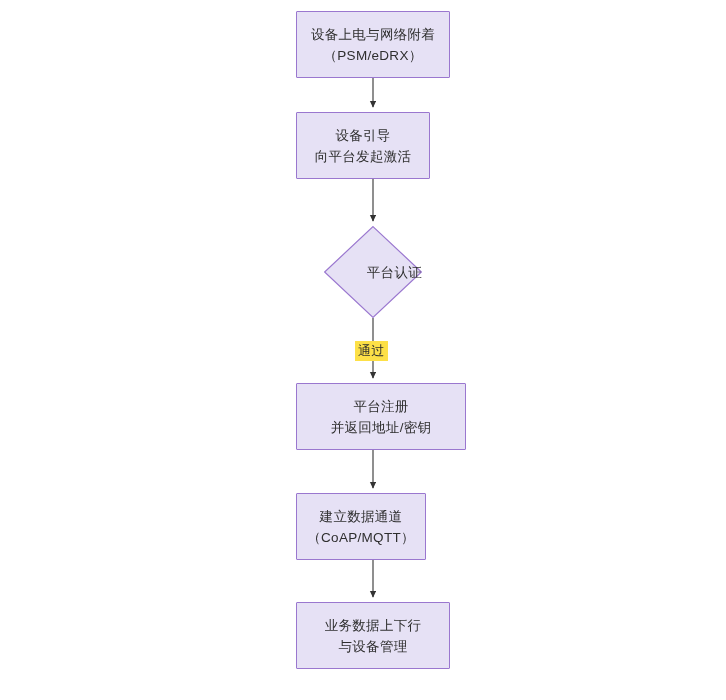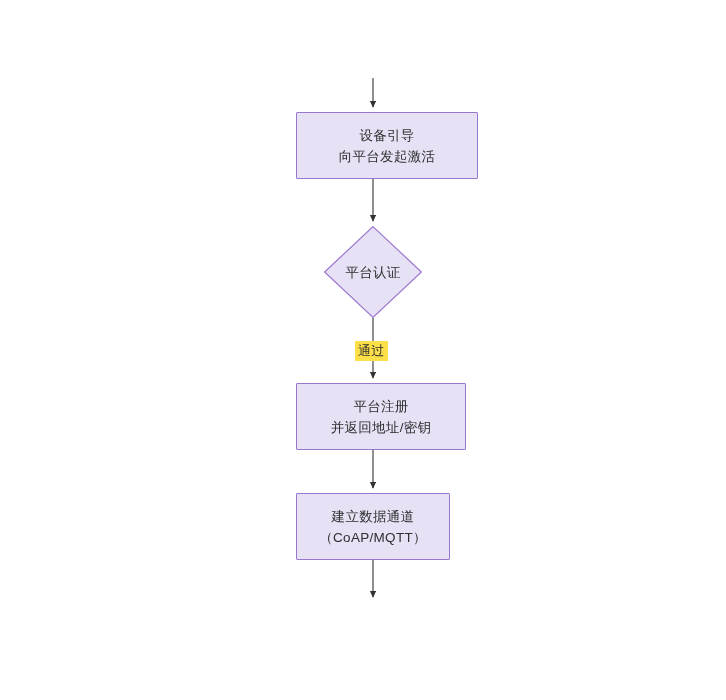--- a/index.html
+++ b/index.html
@@ -120,39 +120,47 @@
 
     <g>
       <line x1="373" y1="450" x2="373" y2="488" stroke="#333333" stroke-width="1.1" marker-end="url(#arrowhead)"></line>
     </g>
 
     <g>
       <line x1="373" y1="560" x2="373" y2="597" stroke="#333333" stroke-width="1.1" marker-end="url(#arrowhead)"></line>
     </g>
   </svg>
 
+  <div class="node node-rect" style="left:296px; top:11px; width:154px; height:67px;">
+    <span class="node-label">设备上电与网络附着
+（PSM/eDRX）</span>
+  </div>
 
-  <div class="node node-rect" style="left:296px; top:112px; width:182px; height:67px;">
+  <div class="node node-rect" style="left:296px; top:112px; width:134px; height:67px;">
     <span class="node-label">设备引导
 向平台发起激活</span>
   </div>
 
-  <div class="diamond-wrap" style="left:324px; top:226px; width:98px; height:92px;">
+  <div class="diamond-wrap" style="left:324px; top:226px; width:98px; height:92px;justify-content:flex-end;">
     <svg class="diamond-shape" viewBox="0 0 98 92" preserveAspectRatio="none">
       <polygon points="49,0.6 97.4,46 49,91.4 0.6,46" fill="#e6e1f5" stroke="#9a77cf" stroke-width="1.2"></polygon>
     </svg>
     <span class="diamond-label">平台认证</span>
   </div>
 
   <div class="edge-label" style="left:355px; top:341px;">通过</div>
 
   <div class="node node-rect" style="left:296px; top:383px; width:170px; height:67px;">
     <span class="node-label">平台注册
 并返回地址/密钥</span>
   </div>
 
-  <div class="node node-rect" style="left:296px; top:493px; width:154px; height:67px;">
+  <div class="node node-rect" style="left:296px; top:493px; width:130px; height:67px;">
     <span class="node-label">建立数据通道
 （CoAP/MQTT）</span>
   </div>
 
+  <div class="node node-rect" style="left:296px; top:602px; width:154px; height:67px;">
+    <span class="node-label">业务数据上下行
+与设备管理</span>
+  </div>
 
 </div>
 
 </body></html>

